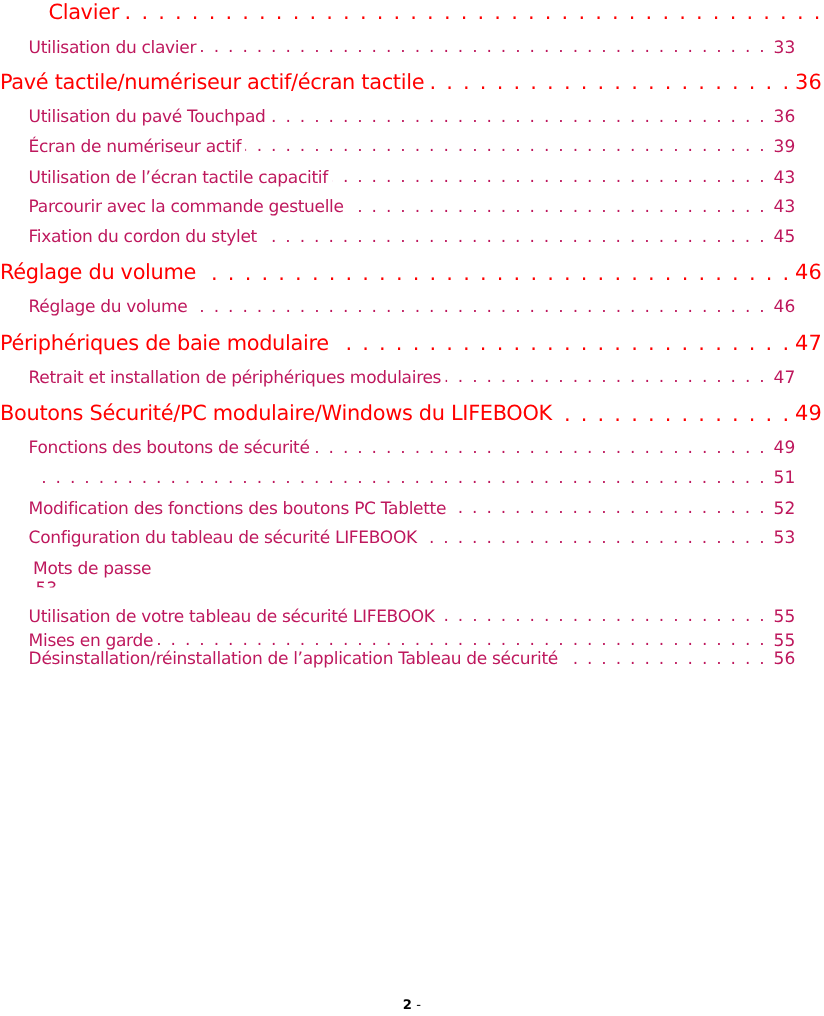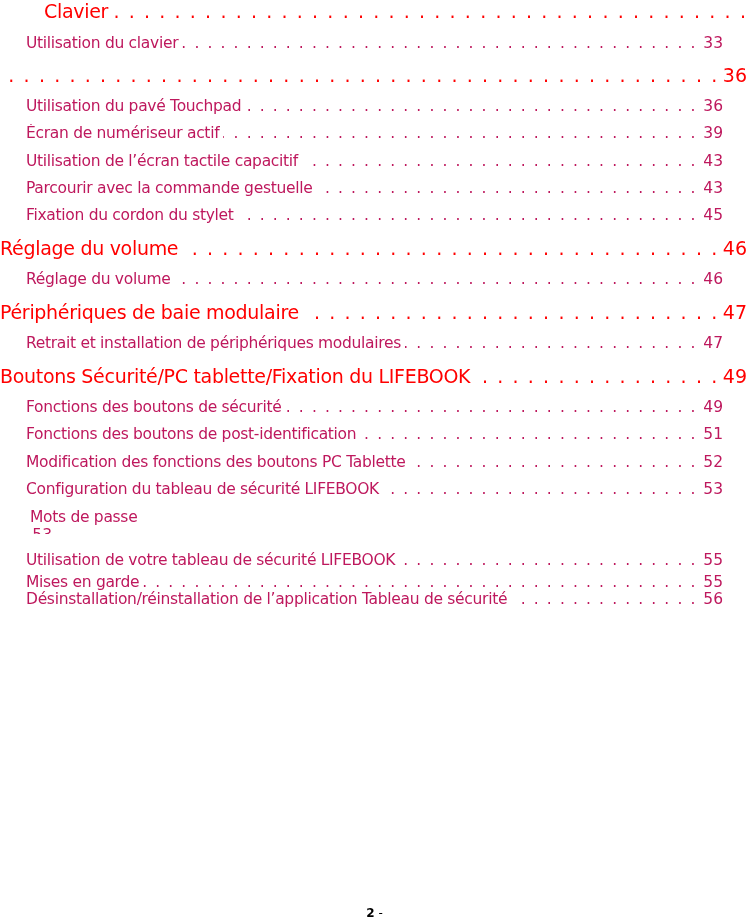--- a/index.html
+++ b/index.html
@@ -28,20 +28,21 @@
       <span class="label">Clavier</span>
       <span class="dots"></span>
       <span class="page">33</span>
     </div>
     <div class="row s" style="top: 34px;">
       <span class="label">Utilisation du clavier</span>
       <span class="dots"></span>
       <span class="page">33</span>
     </div>
     <div class="row h" style="top: 64px;">
+      <span class="label">Pavé tactile/numériseur actif/écran tactile</span>
       <span class="dots"></span>
       <span class="page">36</span>
     </div>
     <div class="row s" style="top: 97px;">
       <span class="label">Utilisation du pavé Touchpad</span>
       <span class="dots"></span>
       <span class="page">36</span>
     </div>
     <div class="row s" style="top: 124px;">
       <span class="label">Écran de numériseur actif</span>
@@ -77,31 +78,30 @@
       <span class="label">Périphériques de baie modulaire</span>
       <span class="dots"></span>
       <span class="page">47</span>
     </div>
     <div class="row s" style="top: 334px;">
       <span class="label">Retrait et installation de périphériques modulaires</span>
       <span class="dots"></span>
       <span class="page">47</span>
     </div>
     <div class="row h" style="top: 365px;">
-      <span class="label">Boutons Sécurité/PC tablette/Fixation du LIFEBOOK</span>
+      <span class="label">Boutons Sécurité/PC modulaire/Windows du LIFEBOOK</span>
       <span class="dots"></span>
       <span class="page">49</span>
     </div>
     <div class="row s" style="top: 398px;">
       <span class="label">Fonctions des boutons de sécurité</span>
       <span class="dots"></span>
       <span class="page">49</span>
     </div>
     <div class="row s" style="top: 425px;">
-      <span class="label">Fonctions des boutons de post-identification</span>
       <span class="dots"></span>
       <span class="page">51</span>
     </div>
     <div class="row s" style="top: 453px;">
       <span class="label">Modification des fonctions des boutons PC Tablette</span>
       <span class="dots"></span>
       <span class="page">52</span>
     </div>
     <div class="row s" style="top: 480px;">
       <span class="label">Configuration du tableau de sécurité LIFEBOOK</span>

